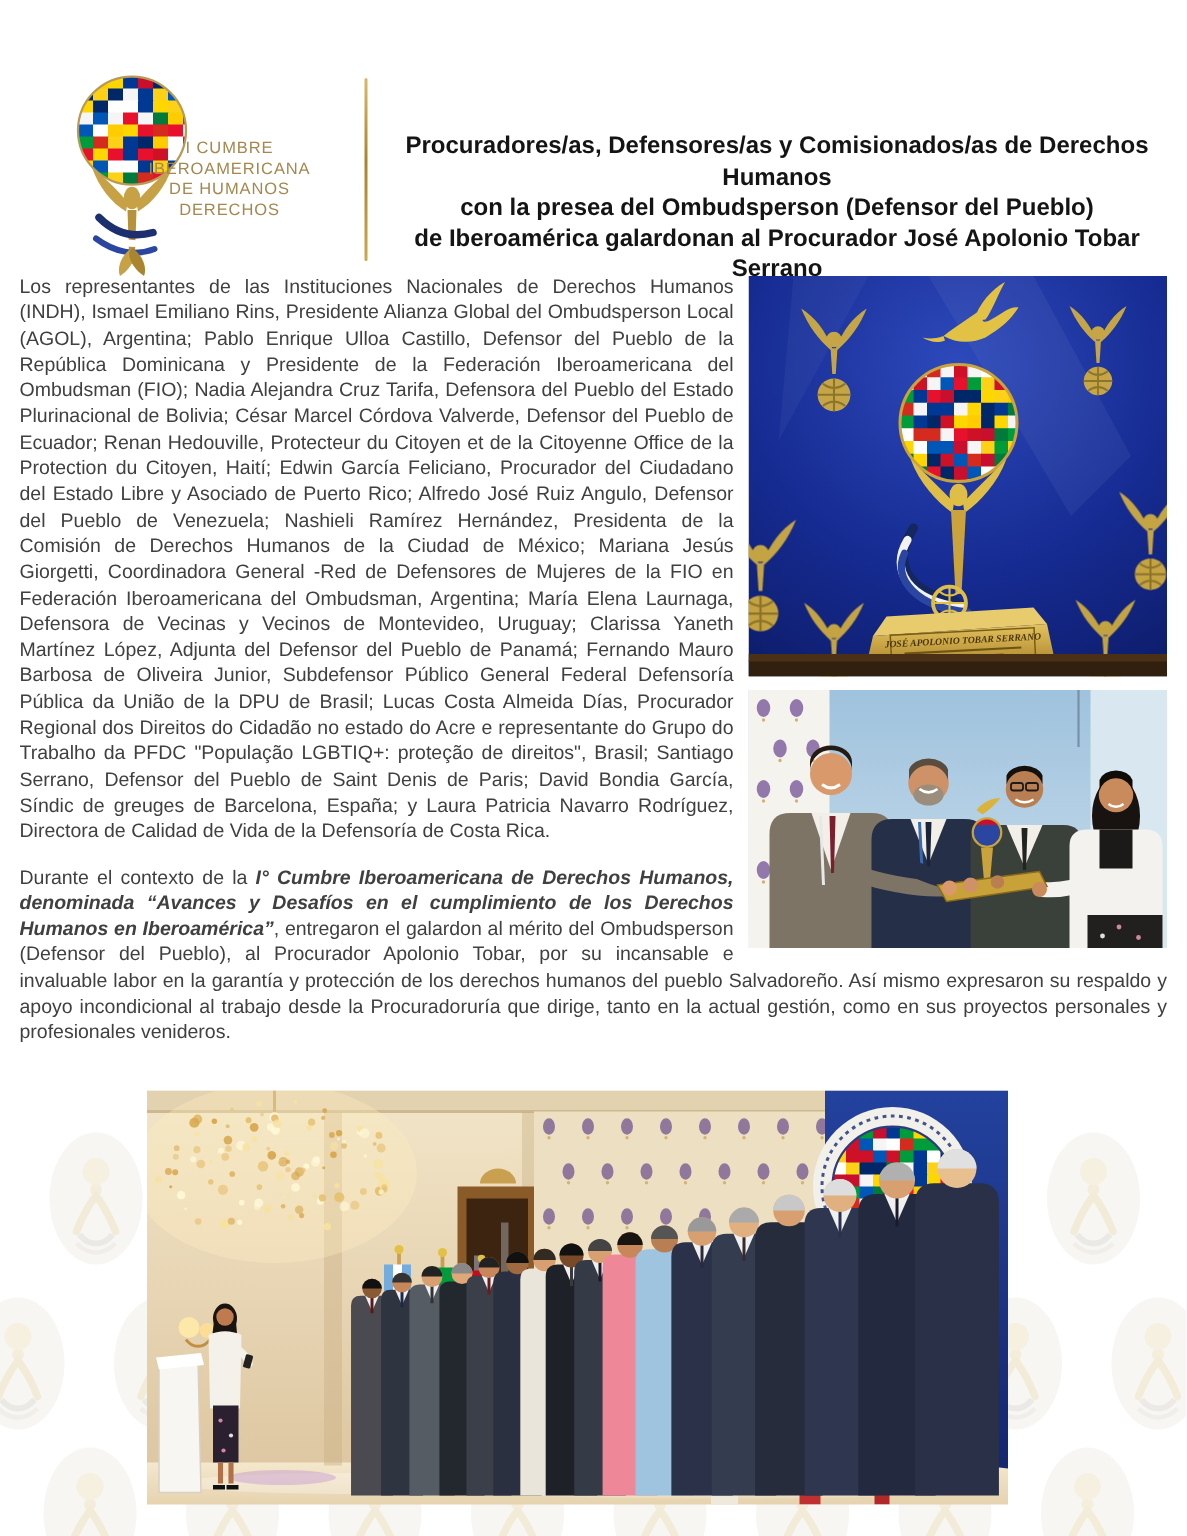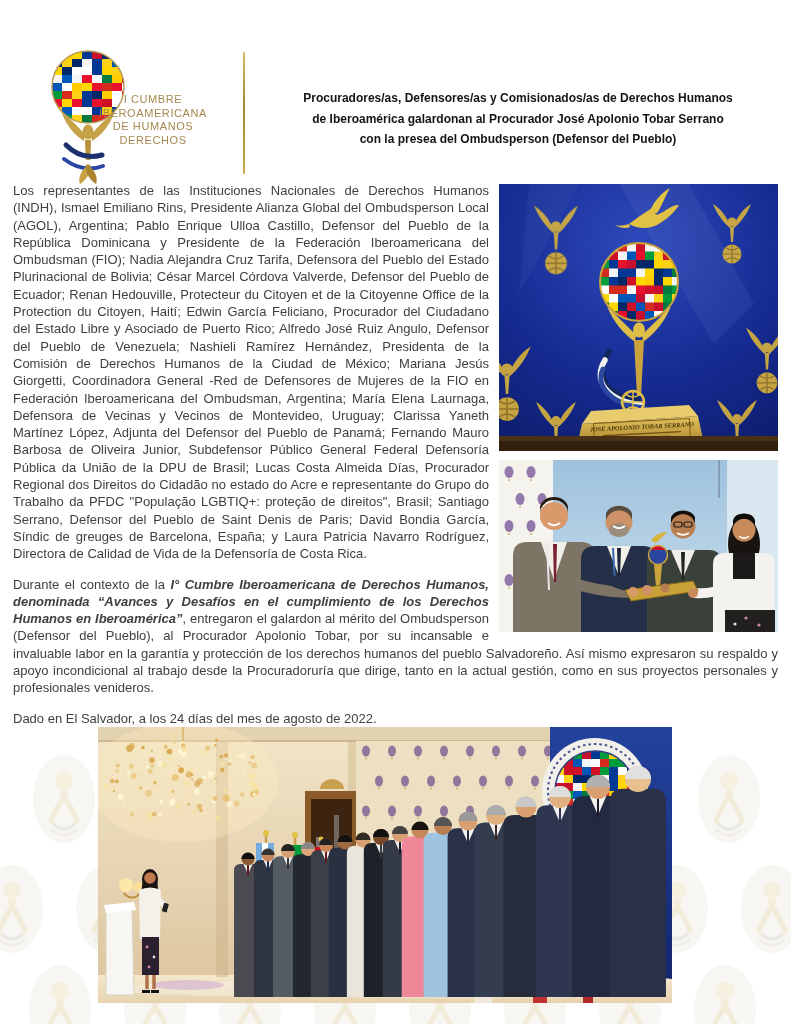--- a/index.html
+++ b/index.html
@@ -17,21 +17,21 @@
     position:absolute;left:88px;top:79px;width:130px;text-align:center;
     color:#a5874f;font-size:11px;line-height:13.6px;letter-spacing:.6px;font-weight:400;
   }
   .divider{
     position:absolute;left:243px;top:38px;width:2px;height:122px;
     background:linear-gradient(180deg,#d9b968 0%,#a8852e 45%,#caa84e 100%);
     border-radius:2px;
   }
   .doc-title{
     position:absolute;left:258px;top:74px;width:520px;margin:0;
-    font-size:12px;line-height:20.5px;font-weight:bold;color:#141414;text-align:center;
+    font-size:16px;line-height:20.5px;font-weight:bold;color:#141414;text-align:center;
   }
   .doc-title span{display:block;}
   
   .content{
     position:absolute;top:168px;left:13px;width:765px;z-index:2;
     font-size:13px;line-height:17.3px;color:#404040;text-align:justify;
   }
   .photo-col{float:right;width:279px;margin:2px 0 6px 10px;}
   .photo{display:block;width:279px;overflow:hidden;}
   .photo + .photo{margin-top:9px;}
@@ -400,22 +400,22 @@
       <span>I CUMBRE</span><br>
       <span>IBEROAMERICANA</span><br>
       <span>DE HUMANOS</span><br>
       <span>DERECHOS</span>
     </div>
 
     <div class="divider"></div>
 
     <h1 class="doc-title">
       <span>Procuradores/as, Defensores/as y Comisionados/as de Derechos Humanos</span>
+      <span>con la presea del Ombudsperson (Defensor del Pueblo)</span>
       <span>de Iberoamérica galardonan al Procurador José Apolonio Tobar Serrano</span>
-      <span>con la presea del Ombudsperson (Defensor del Pueblo)</span>
     </h1>
   </div>
 
   <div class="content">
 
     <div class="photo-col">
 
       <svg class="photo" width="279" height="267" viewBox="0 0 279 267">
         <defs>
           <radialGradient id="blueBG" cx="50%" cy="22%" r="95%">
@@ -678,21 +678,20 @@
         <circle cx="148" cy="130" r="5" fill="#cf9168"></circle>
         <circle cx="166" cy="128" r="4.5" fill="#b97f52"></circle>
         <circle cx="194" cy="133" r="5" fill="#c98a5c"></circle>
       </svg>
     </div>
 
     <p>Los representantes de las Instituciones Nacionales de Derechos Humanos (INDH), Ismael Emiliano Rins, Presidente Alianza Global del Ombudsperson Local (AGOL), Argentina; Pablo Enrique Ulloa Castillo, Defensor del Pueblo de la República Dominicana y Presidente de la Federación Iberoamericana del Ombudsman (FIO); Nadia Alejandra Cruz Tarifa, Defensora del Pueblo del Estado Plurinacional de Bolivia; César Marcel Córdova Valverde, Defensor del Pueblo de Ecuador; Renan Hedouville, Protecteur du Citoyen et de la Citoyenne Office de la Protection du Citoyen, Haití; Edwin García Feliciano, Procurador del Ciudadano del Estado Libre y Asociado de Puerto Rico; Alfredo José Ruiz Angulo, Defensor del Pueblo de Venezuela; Nashieli Ramírez Hernández, Presidenta de la Comisión de Derechos Humanos de la Ciudad de México; Mariana Jesús Giorgetti, Coordinadora General -Red de Defensores de Mujeres de la FIO en Federación Iberoamericana del Ombudsman, Argentina; María Elena Laurnaga, Defensora de Vecinas y Vecinos de Montevideo, Uruguay; Clarissa Yaneth Martínez López, Adjunta del Defensor del Pueblo de Panamá; Fernando Mauro Barbosa de Oliveira Junior, Subdefensor Público General Federal Defensoría Pública da União de la DPU de Brasil; Lucas Costa Almeida Días, Procurador Regional dos Direitos do Cidadão no estado do Acre e representante do Grupo do Trabalho da PFDC "População LGBTIQ+: proteção de direitos", Brasil; Santiago Serrano, Defensor del Pueblo de Saint Denis de Paris; David Bondia García, Síndic de greuges de Barcelona, España; y Laura Patricia Navarro Rodríguez, Directora de Calidad de Vida de la Defensoría de Costa Rica.</p>
 
     <p><span>Durante el contexto de la </span><span class="em2">I° Cumbre Iberoamericana de Derechos Humanos, denominada “Avances y Desafíos en el cumplimiento de los Derechos Humanos en Iberoamérica”</span><span>, entregaron el galardon al mérito del Ombudsperson (Defensor del Pueblo), al Procurador Apolonio Tobar, por su incansable e invaluable labor en la garantía y protección de los derechos humanos del pueblo Salvadoreño. Así mismo expresaron su respaldo y apoyo incondicional al trabajo desde la Procuradoruría que dirige, tanto en la actual gestión, como en sus proyectos personales y profesionales venideros.</span></p>
 
-    <p class="dateline">Dado en El Salvador, a los 24 días del mes de agosto de 2022.</p>
   </div>
 
   <svg class="ceremony" width="574" height="276" viewBox="0 0 574 276">
     <defs>
       <linearGradient id="wallGrad" x1="0" y1="0" x2="0" y2="1">
         <stop offset="0%" stop-color="#f2e5c8"></stop>
           <stop offset="100%" stop-color="#dcc49e"></stop>
       </linearGradient>
       <linearGradient id="floorGrad" x1="0" y1="0" x2="0" y2="1">
         <stop offset="0%" stop-color="#f4e8cd"></stop>

